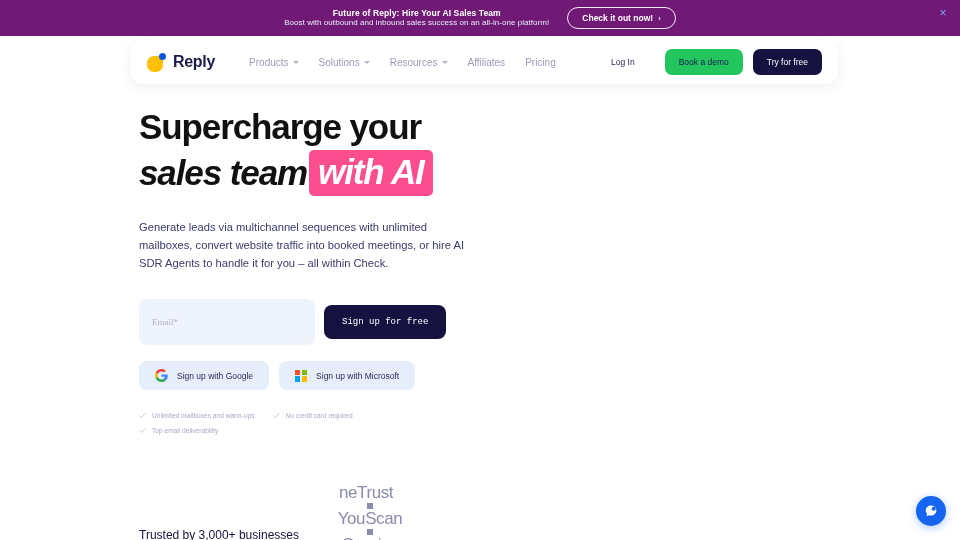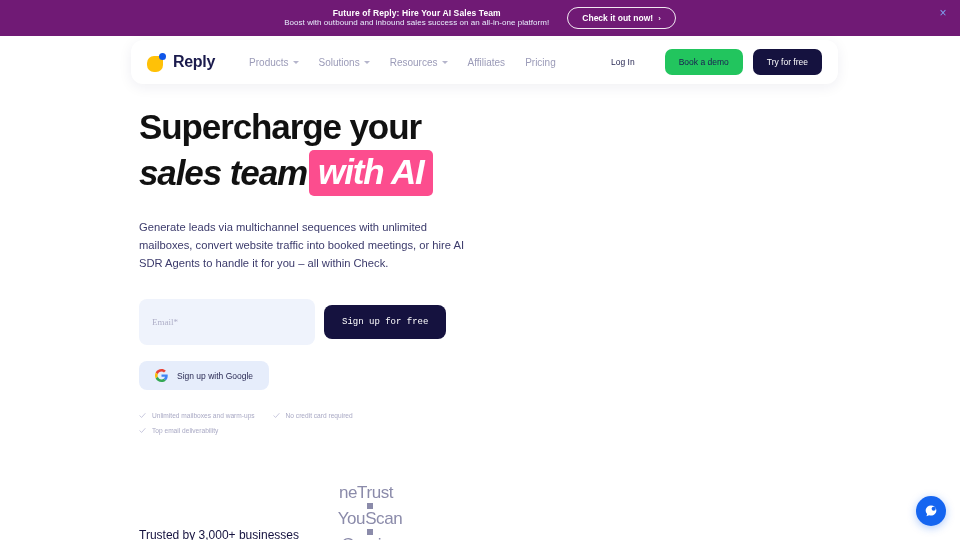--- a/index.html
+++ b/index.html
@@ -440,20 +440,29 @@
     <button class="btn-social">
       <svg class="g-icon" viewBox="0 0 48 48">
         <path fill="#EA4335" d="M24 9.5c3.54 0 6.71 1.22 9.21 3.6l6.85-6.85C35.9 2.38 30.47 0 24 0 14.62 0 6.51 5.38 2.56 13.22l7.98 6.19C12.43 13.72 17.74 9.5 24 9.5z"></path>
         <path fill="#4285F4" d="M46.98 24.55c0-1.57-.15-3.09-.38-4.55H24v9.02h12.94c-.58 2.96-2.26 5.48-4.78 7.18l7.73 6c4.51-4.18 7.09-10.36 7.09-17.65z"></path>
         <path fill="#FBBC05" d="M10.53 28.59c-.48-1.45-.76-2.99-.76-4.59s.27-3.14.76-4.59l-7.98-6.19C.92 16.46 0 20.12 0 24c0 3.88.92 7.54 2.56 10.78l7.97-6.19z"></path>
         <path fill="#34A853" d="M24 48c6.48 0 11.93-2.13 15.89-5.81l-7.73-6c-2.15 1.45-4.92 2.3-8.16 2.3-6.26 0-11.57-4.22-13.47-9.91l-7.98 6.19C6.51 42.62 14.62 48 24 48z"></path>
       </svg>
       <span>Sign up with Google</span>
     </button>
 
+    <button class="btn-social">
+      <span class="ms-icon">
+        <i></i>
+          <i></i>
+          <i></i>
+          <i></i>
+      </span>
+      <span>Sign up with Microsoft</span>
+    </button>
   </div>
 
   <div class="features">
     <div class="feature">
       <svg class="check" viewBox="0 0 12 12">
         <path d="M1.5 6.5L4.4 9.4L10.5 2.6" fill="none" stroke="#BDBDD6" stroke-width="1.4" stroke-linecap="round" stroke-linejoin="round"></path>
       </svg>
       <span>Unlimited mailboxes and warm-ups</span>
     </div>
     <div class="feature">

